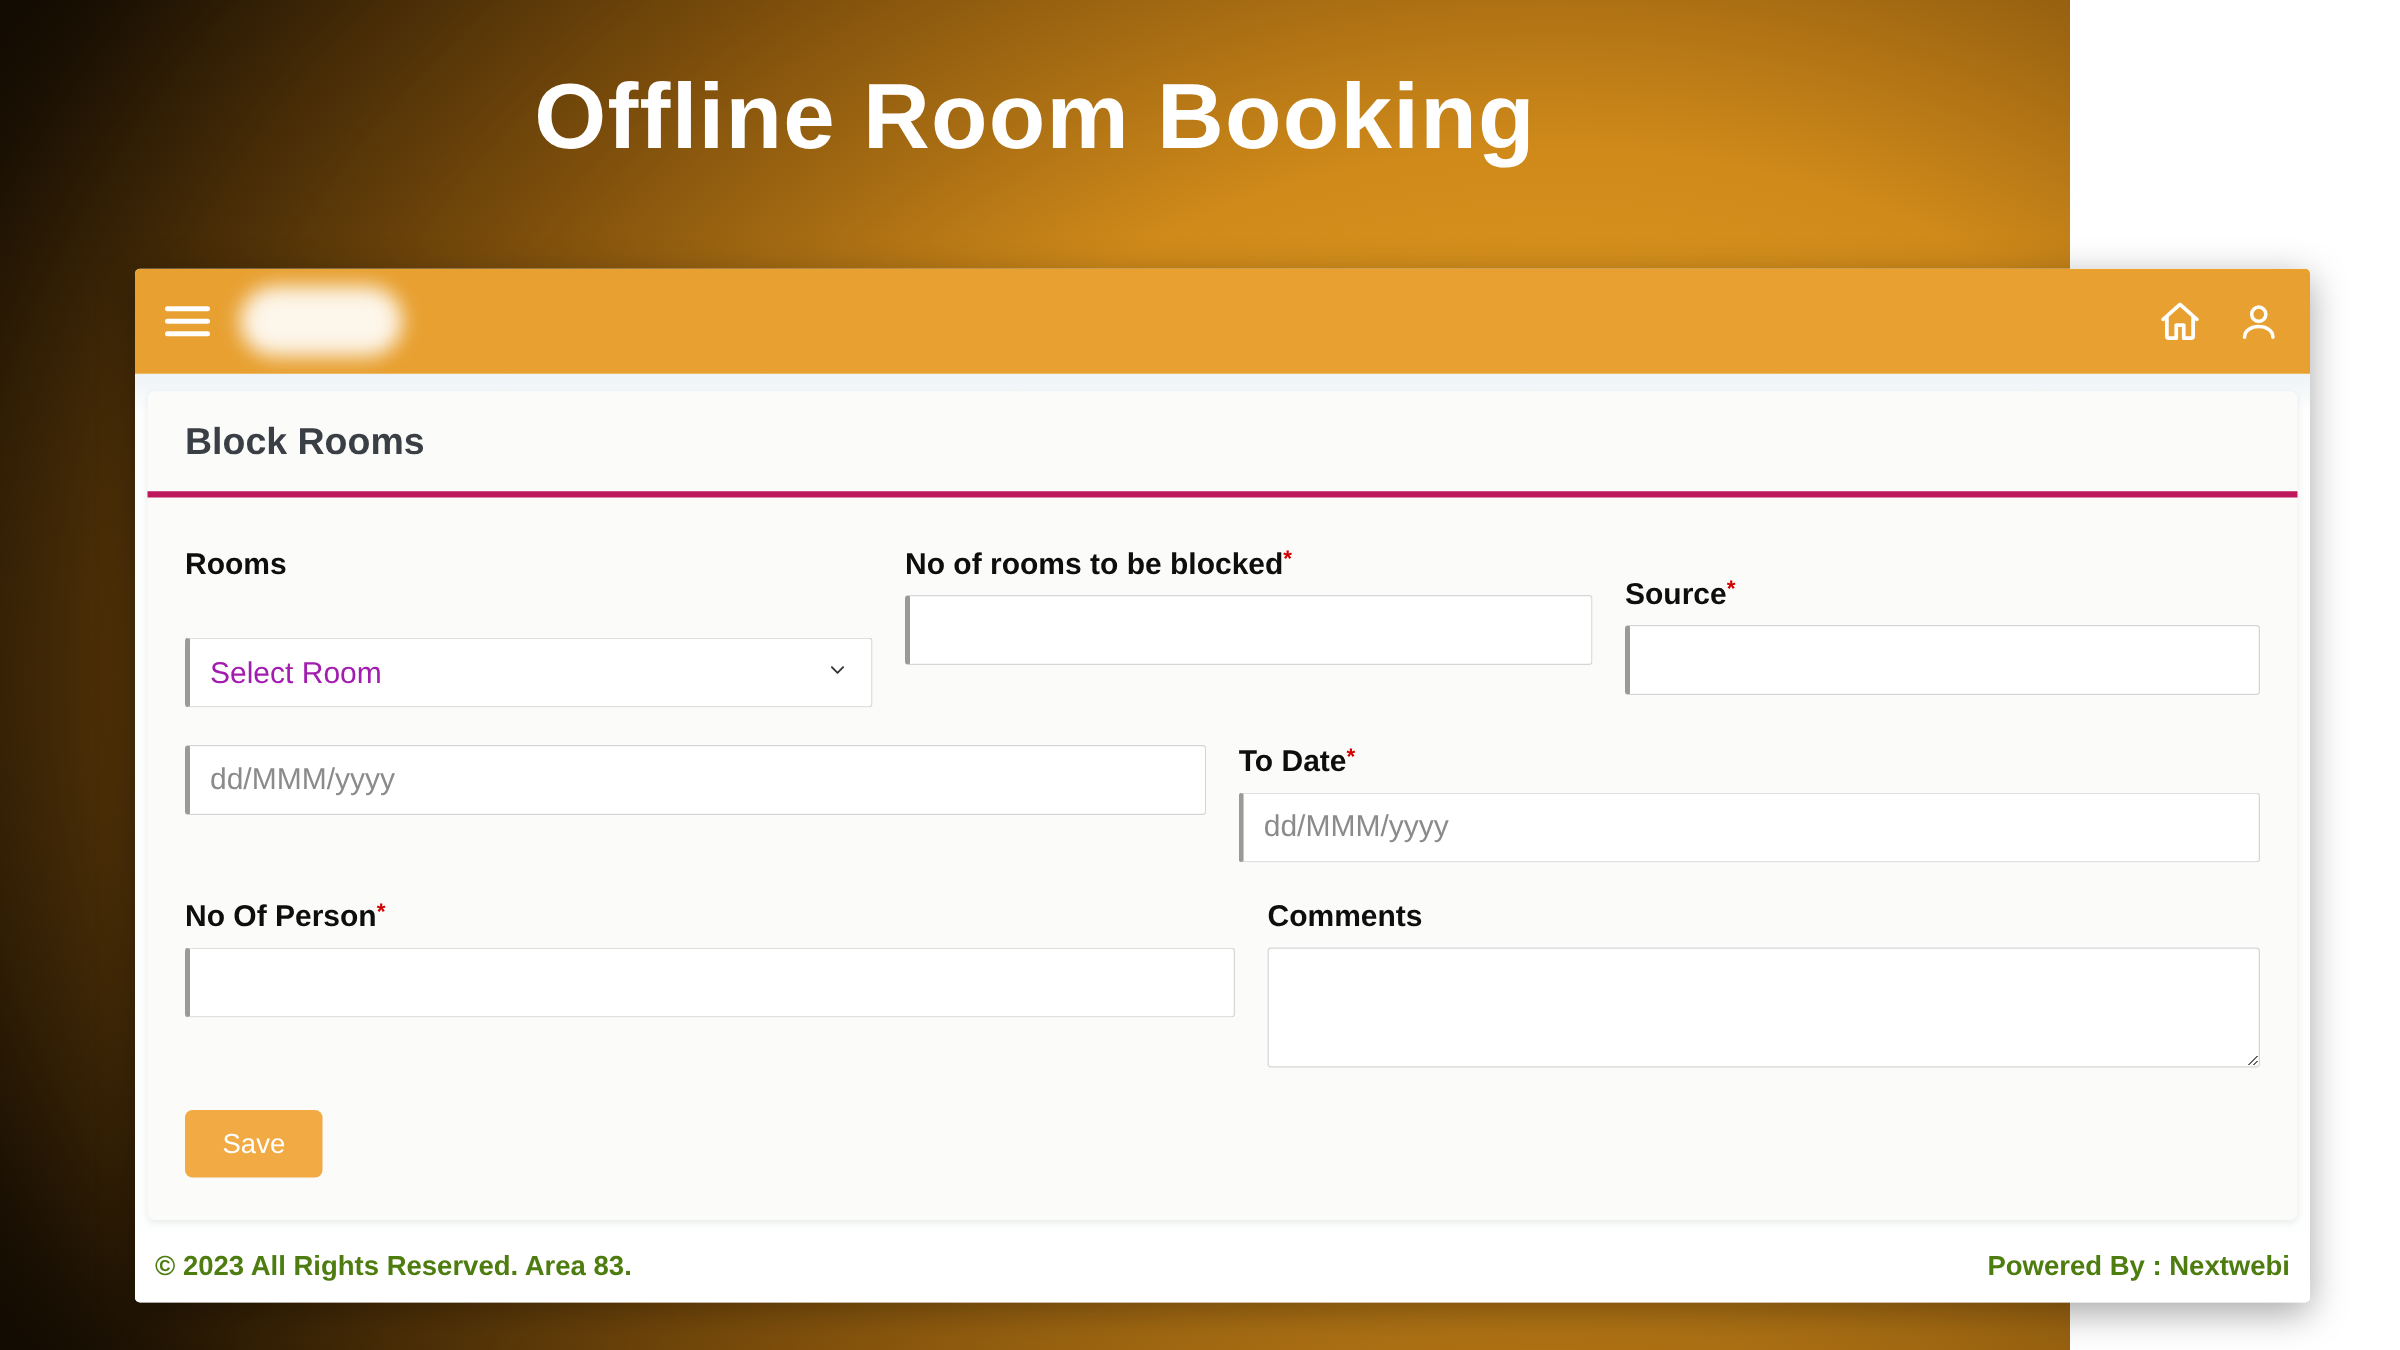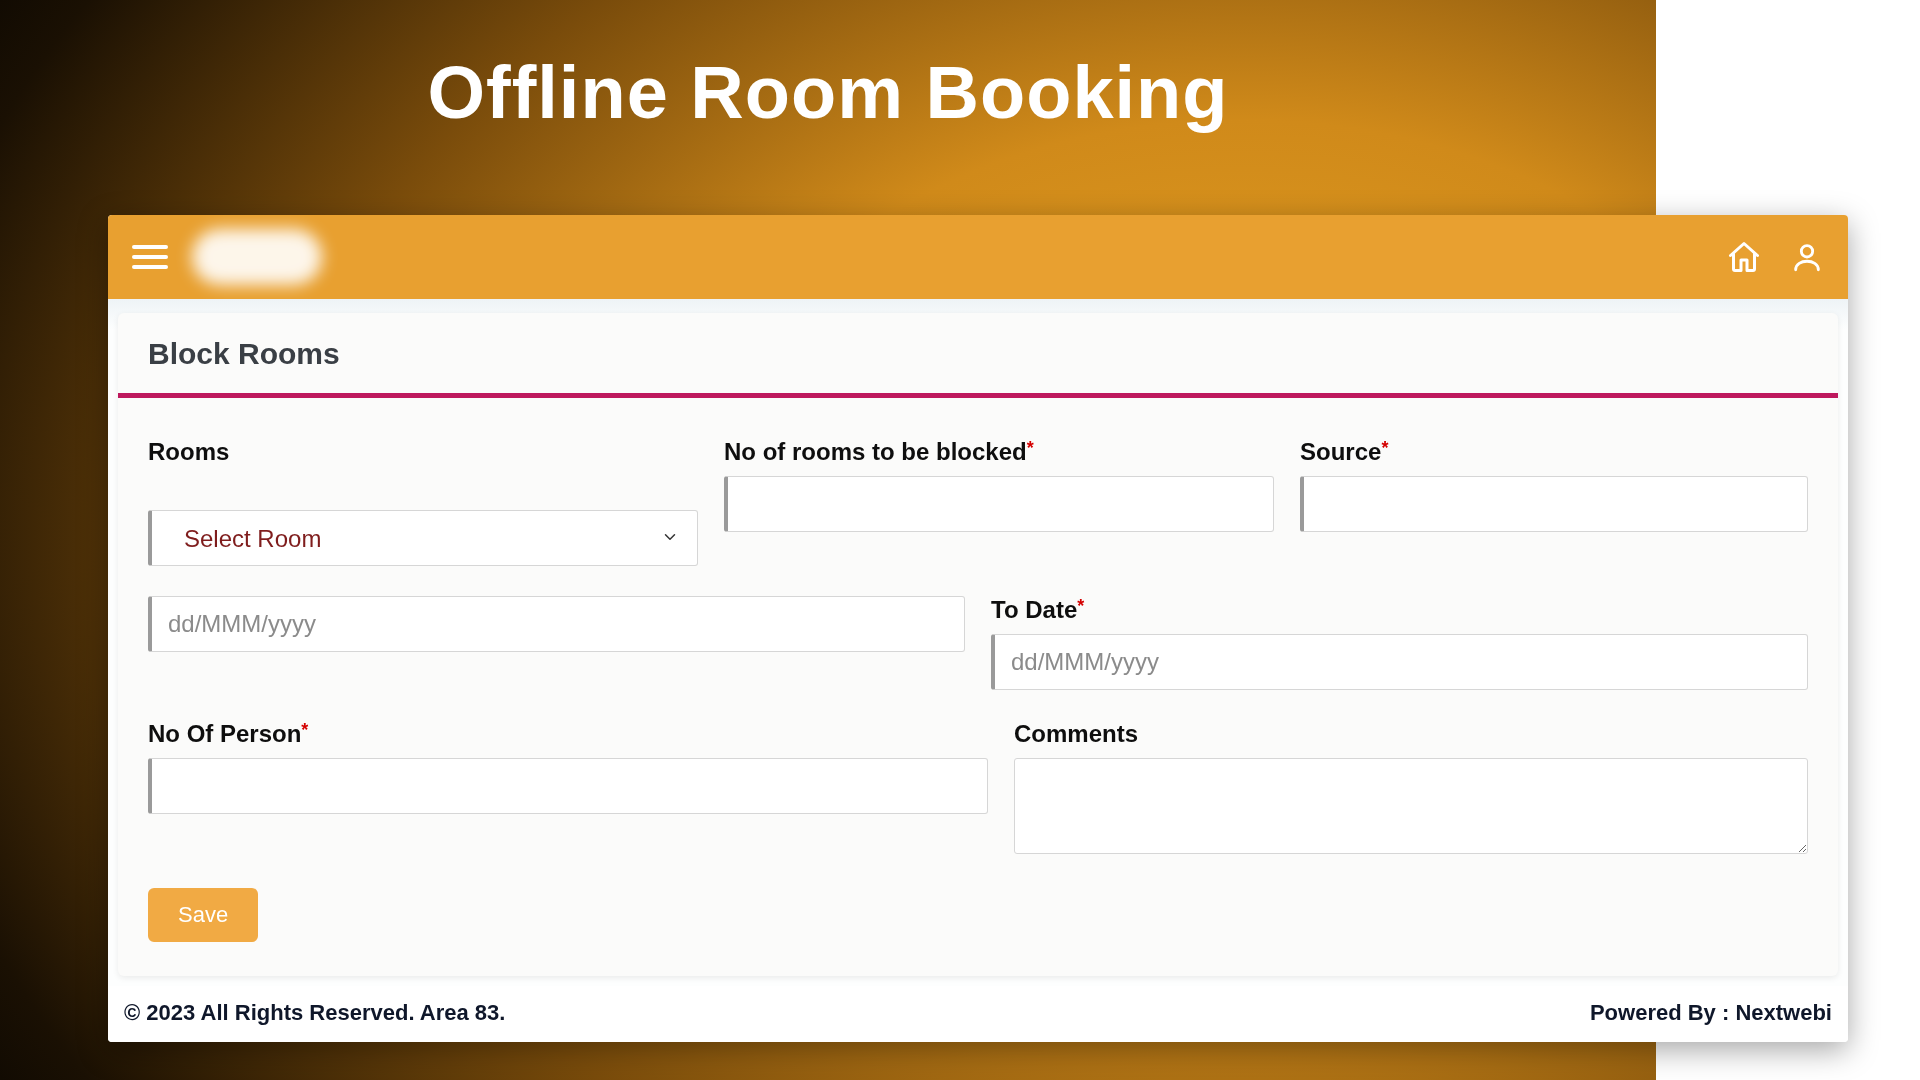--- a/index.html
+++ b/index.html
@@ -41,38 +41,38 @@
   .req { color:#d40000; font-size:18px; position:relative; top:-6px; }
   .control {
     height: 56px; background:#fff; border:1px solid #d6d6d6; border-left:4px solid #9a9a9a;
     border-radius:3px; font-size:24px; color:#555; padding:0 16px; display:flex; align-items:center;
     position:relative;
   }
   .control input, .control select, .control textarea{
     border:none; outline:none; width:100%; height:100%; font-size:24px; color:#8b5cf6; background:transparent;
     font-family:inherit;
   }
-  .control select { appearance:none; -webkit-appearance:none; color:#7f1d1d;margin-left:16px; }
+  .control select { appearance:none; -webkit-appearance:none; color:#a21caf; }
   .select-caret { position:absolute; right:18px; top:50%; transform:translateY(-50%); pointer-events:none; color:#444; }
   textarea.control { height: 96px; padding:12px 16px; resize:both; }
   .col-rooms   { flex: 0 0 550px; gap: 44px; }
   .col-blocked { flex: 0 0 550px; }
-  .col-source  { flex: 1; }
+  .col-source  { flex: 1; margin-top: 24px; }
   .col-half    { flex: 1; }
   .col-person  { flex: 0 0 840px; }
   .col-comments{ flex: 1; }
   .btn-row { padding: 34px 30px 0 30px; }
   .btn {
     display:inline-flex; align-items:center; justify-content:center;
     background:#f1aa44; color:#fff; font-size:22px; font-weight:500;
     border:none; border-radius:6px; padding: 14px 30px; cursor:pointer;
   }
   .footer {
     display:flex; justify-content:space-between; align-items:center;
-    padding: 14px 16px 16px 16px; font-size:22px; font-weight:700; color:#0f172a;
+    padding: 14px 16px 16px 16px; font-size:22px; font-weight:700; color:#4d7c0f;
     background:#fff;
   }
   .footer-right { font-weight:700; }
   .placeholder::placeholder { color:#8b8b8b; opacity:1; }
 </style>
 </head>
 <body>
 
 <div class="stage">
   <div class="hero-title">Offline Room Booking</div>

